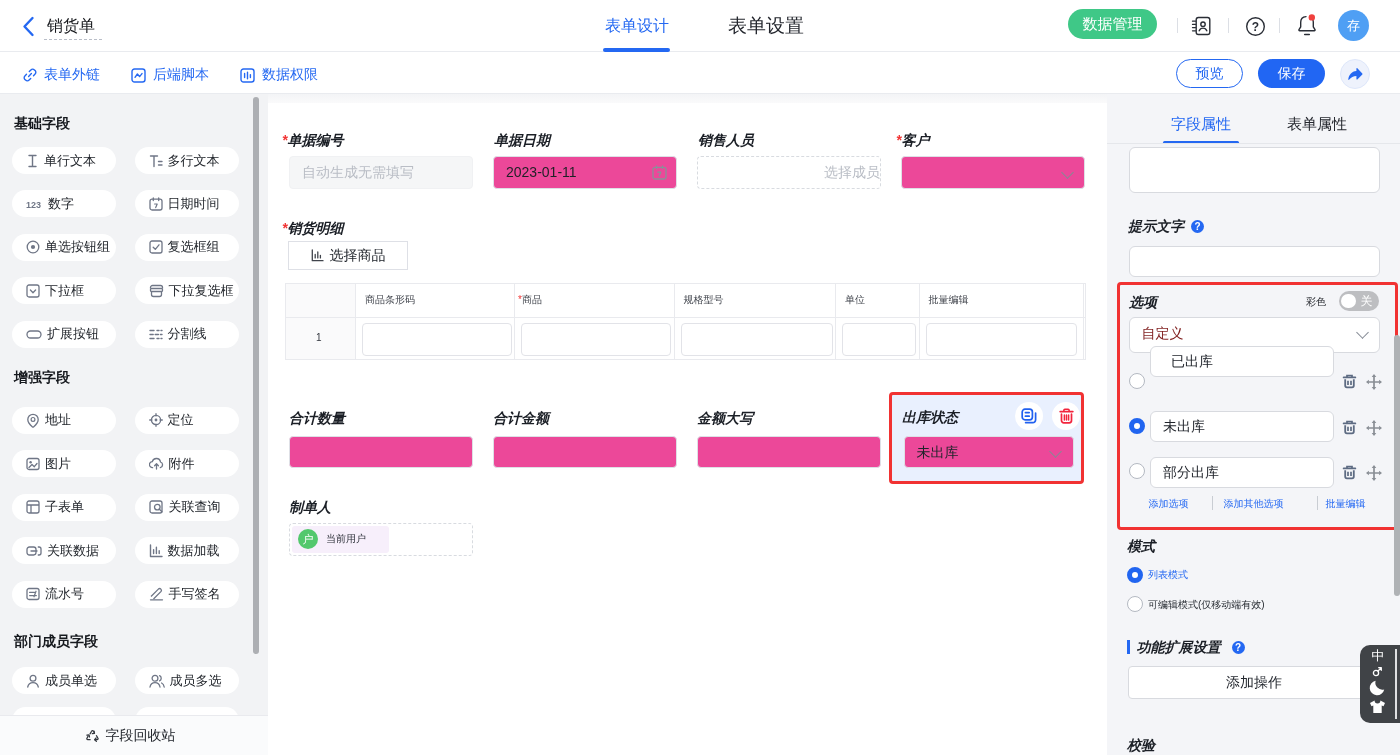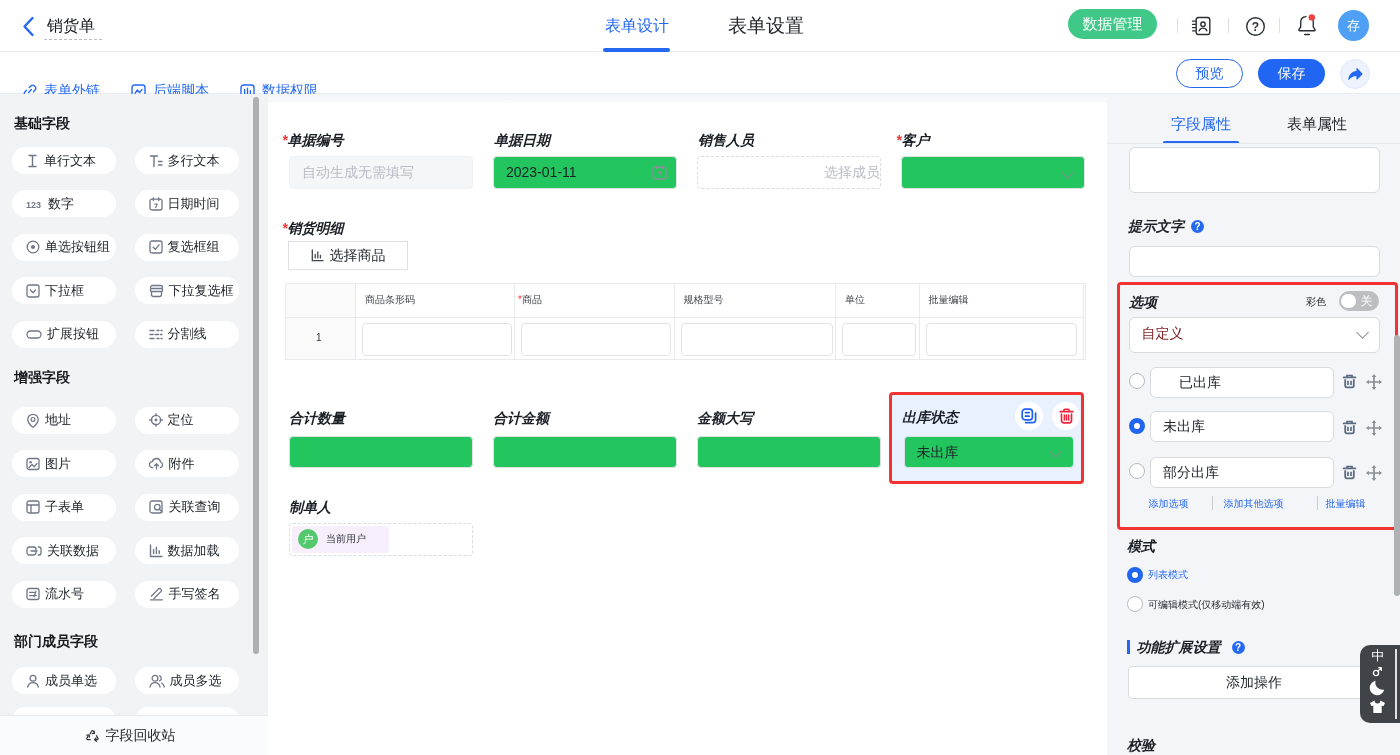--- a/index.html
+++ b/index.html
@@ -4,29 +4,29 @@
 <title>销货单</title>
 <style>
   * { margin:0; padding:0; box-sizing:border-box; }
   html,body { width:1400px; height:755px; overflow:hidden; }
   body { font-family:"Liberation Sans", sans-serif; position:relative; background:#fff; }
   .abs { position:absolute; }
   .blue { color:#2468F2; }
   .f14 { font-size:10px; line-height:14px; }
   .lbl { font-size:14px; line-height:15px; font-weight:bold; color:#1B1F26;font-style:italic; }
   .star { color:#F23535; }
-  .ipt { background:#22c55e; border:1px solid #DEE0E6; border-radius:4px; }
+  .ipt { background:#ec4899; border:1px solid #DEE0E6; border-radius:4px; }
   .ph { color:#B9BDC5; font-size:14px; }
   .chev { width:9px; height:9px; border-right:1.6px solid #848A94; border-bottom:1.6px solid #848A94; transform:rotate(45deg); }
   svg { display:block; }
   
   #topbar { left:0; top:0; width:1400px; height:52px; background:#fff; border-bottom:1px solid #E9EBEF; }
   
   #toolbar { left:0; top:52px; width:1400px; height:42px; background:#fff; border-bottom:1px solid #E9EBEF; }
-  .tbitem { position:absolute; top:66px; display:flex; align-items:center; gap:7px; color:#2468F2; font-size:14px;margin-top:16px; }
+  .tbitem { position:absolute; top:66px; display:flex; align-items:center; gap:7px; color:#2468F2; font-size:14px; }
   
   #sidebar { left:0; top:94px; width:268px; height:661px; background:#F2F3F5; }
   #canvas { left:268px; top:94px; width:839px; height:661px; background:#fff; }
   #canvtop { left:268px; top:94px; width:839px; height:9px; background:linear-gradient(#F3F4F6,#FAFAFB); }
   #panel { left:1107px; top:94px; width:293px; height:661px; background:#F4F5F8; }
   
   .pill { position:absolute; width:104px; height:27px; background:#fff; border-radius:13.5px; display:flex; align-items:center; padding-left:14px; gap:5px; font-size:13px; color:#22262C; white-space:nowrap; }
   .pill svg { flex:none; }
   .shead { position:absolute; font-size:14px; font-weight:bold; color:#16191E; line-height:16px; }
   
@@ -289,21 +289,21 @@
 <div class="abs" style="left:1117px;top:282px;width:280.5px;height:248px;border:3px solid #F13232;border-radius:4px"></div>
 <div class="abs lbl" style="left:1129px;top:295px">选项</div>
 <div class="abs f14" style="left:1306px;top:295px;color:#1B1E24">彩色</div>
 <div class="abs" style="left:1338.5px;top:291px;width:40.5px;height:20px;border-radius:10px;background:#BDBEC1"></div>
 <div class="abs" style="left:1341px;top:293.7px;width:14.6px;height:14.6px;border-radius:50%;background:#fff"></div>
 <div class="abs" style="left:1360.5px;top:295px;font-size:12px;line-height:12px;color:#fff">关</div>
 <div class="abs p-ipt" style="left:1128.5px;top:317px;width:251px;height:36px;font-size:14px;color:#7f1d1d;line-height:30px;padding-left:12px">自定义</div>
 <div class="abs chev" style="left:1358px;top:328px"></div>
 
 <div class="abs" style="left:1128.5px;top:373px;width:16px;height:16px;border-radius:50%;background:#fff;border:1.5px solid #B4B9C2"></div>
-<div class="abs p-ipt" style="left:1150px;top:367px;width:184px;height:31px;font-size:14px;color:#20242B;line-height:29px;padding-left:28px">已出库</div>
+<div class="abs p-ipt" style="left:1150px;top:346px;width:184px;height:31px;font-size:14px;color:#20242B;line-height:29px;padding-left:20px">已出库</div>
 <svg class="abs" style="left:1342px;top:374px" width="15" height="15" viewBox="0 0 15 15">
     <path d="M5 2.9V1.5h5v1.4" fill="none" stroke="#5D6B82" stroke-width="1.7"></path>
     <path d="M1.7 3.4h11.6" stroke="#5D6B82" stroke-width="1.9" stroke-linecap="round"></path>
     <path d="M3.2 5.3v6.2a1.8 1.8 0 0 0 1.8 1.8h5a1.8 1.8 0 0 0 1.8-1.8V5.3" fill="none" stroke="#5D6B82" stroke-width="1.8"></path>
     <path d="M6 6.8v4.2M9 6.8v4.2" stroke="#5D6B82" stroke-width="1.7"></path>
   </svg>
 <svg class="abs" style="left:1365.5px;top:374px" width="16" height="16" viewBox="0 0 16 16">
     <path d="M8 2.5v11M2.5 8h11" stroke="#898E95" stroke-width="1.7"></path>
     <path d="M8 0 10.3 2.9H5.7zM8 16 10.3 13.1H5.7zM0 8 2.9 5.7v4.6zM16 8 13.1 5.7v4.6z" fill="#898E95"></path>
   </svg>

